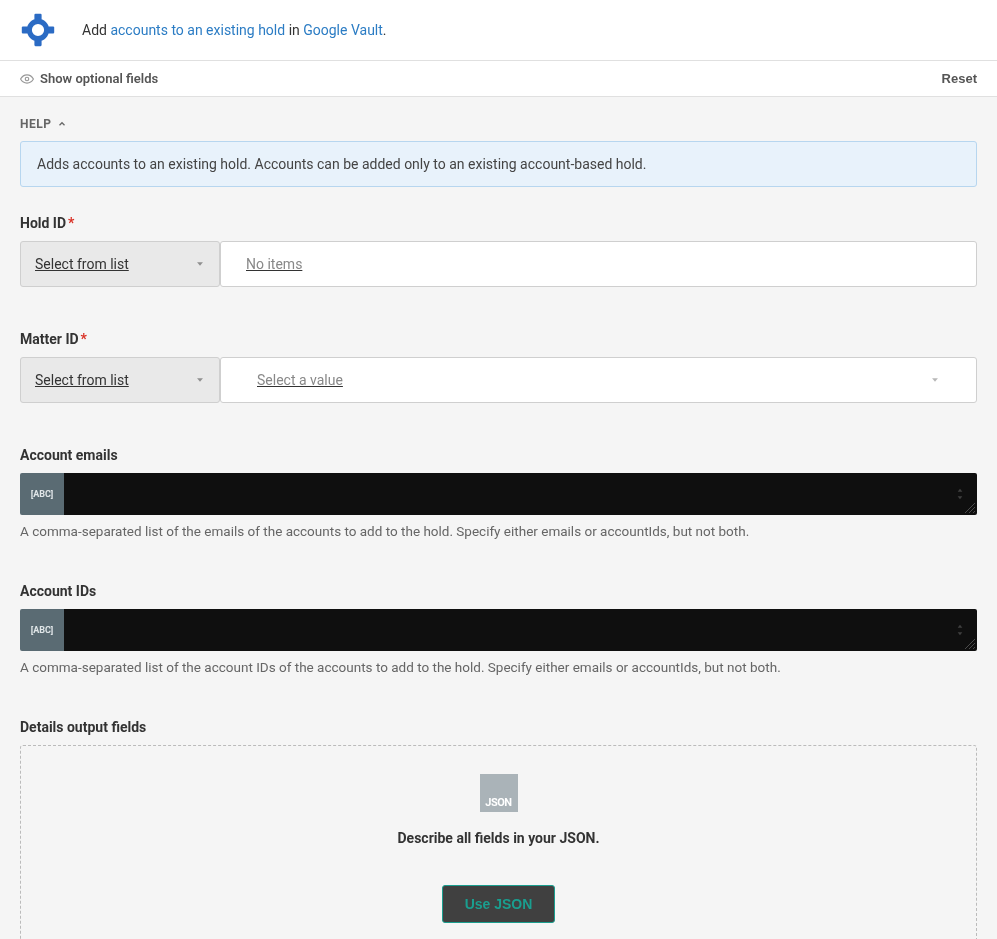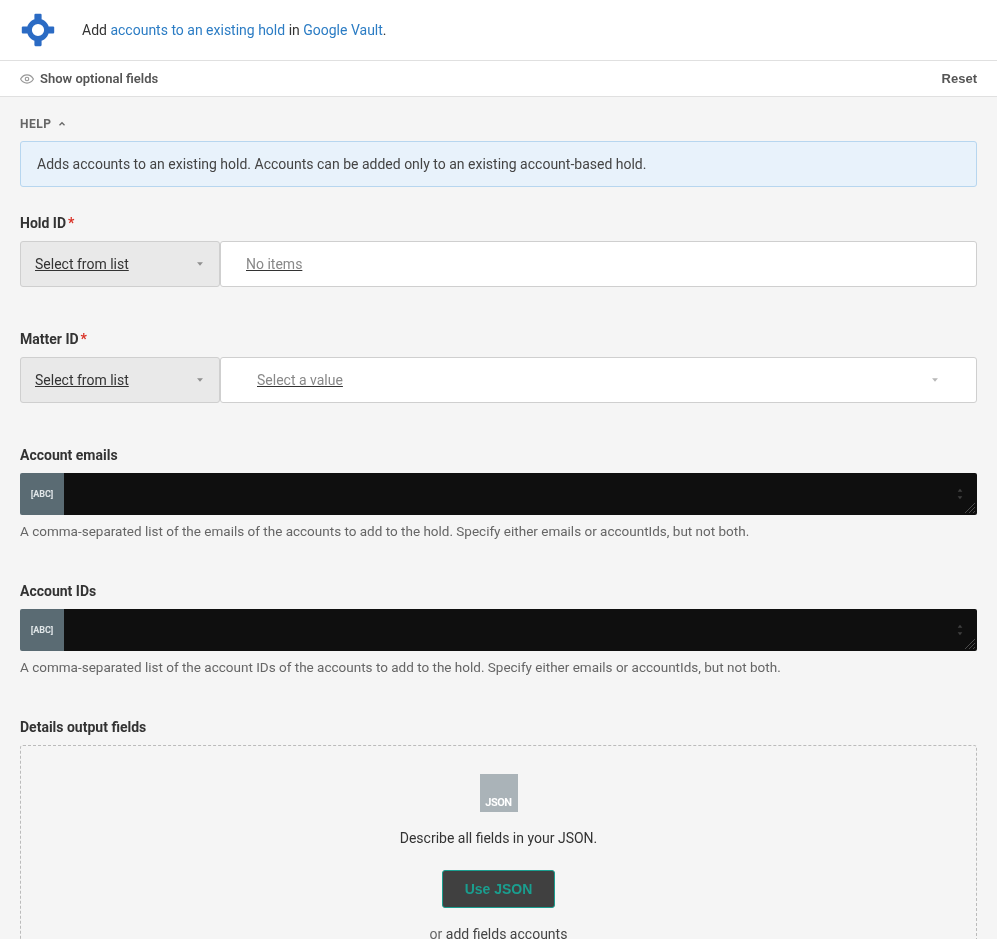--- a/index.html
+++ b/index.html
@@ -211,24 +211,24 @@
     align-items: flex-end;
     justify-content: center;
     color: #fff;
     font-size: 11px;
     font-weight: 700;
     padding-bottom: 3px;
     margin-bottom: 18px;
     letter-spacing: -0.5px;
   }
   .json-desc {
-    font-weight: 400;
-    color: #333;
-    font-size: 14px;
-    margin-bottom: 24px;
+    font-weight: 700;
+    color: #333;
+    font-size: 14px;
+    margin-bottom: 39px;
   }
   .use-json-btn {
     display: inline-block;
     border: 1px solid #1a9e8f;
     color: #1a9e8f;
     background: #404040;
     padding: 10px 22px;
     border-radius: 3px;
     font-weight: 600;
     font-size: 14px;

